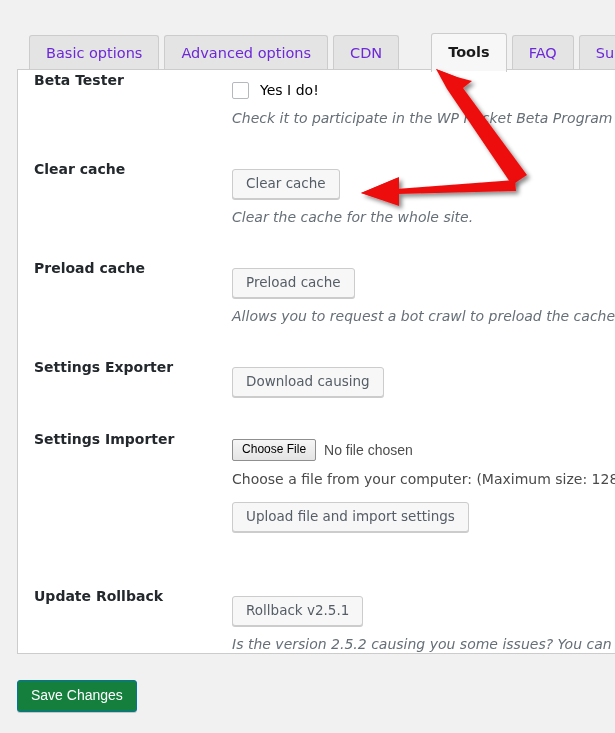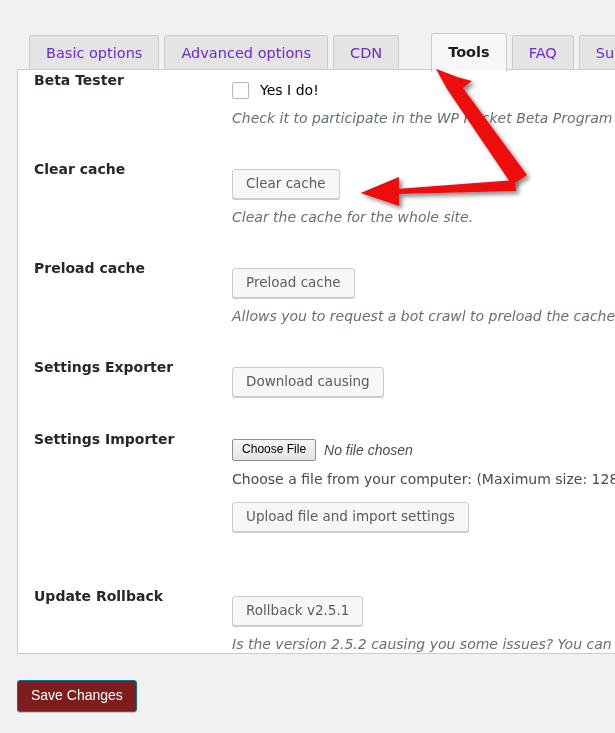--- a/index.html
+++ b/index.html
@@ -168,29 +168,28 @@
     padding: 2px 9px 3px 9px;
     line-height: 1.2;
     cursor: pointer;
   }
   .file-text {
     font-family: "Liberation Sans", sans-serif;
     font-size: 14px;
     color: #4d4d4d;
     margin-left: 8px;
     white-space: nowrap;
-    font-style: italic;
   }
 
   
   #save-changes {
     position: absolute;
     left: 17px;
     top: 680px;
-    background: #7f1d1d;
+    background: #15803d;
     border: 1px solid #0074a2;
     border-radius: 3px;
     color: #fff;
     font-size: 14px;
     font-weight: normal;
     padding: 7px 13px 8px 13px;
     line-height: 1.1;
     cursor: pointer;
     box-shadow: 0 1px 0 rgba(0,0,0,0.18);
   }

